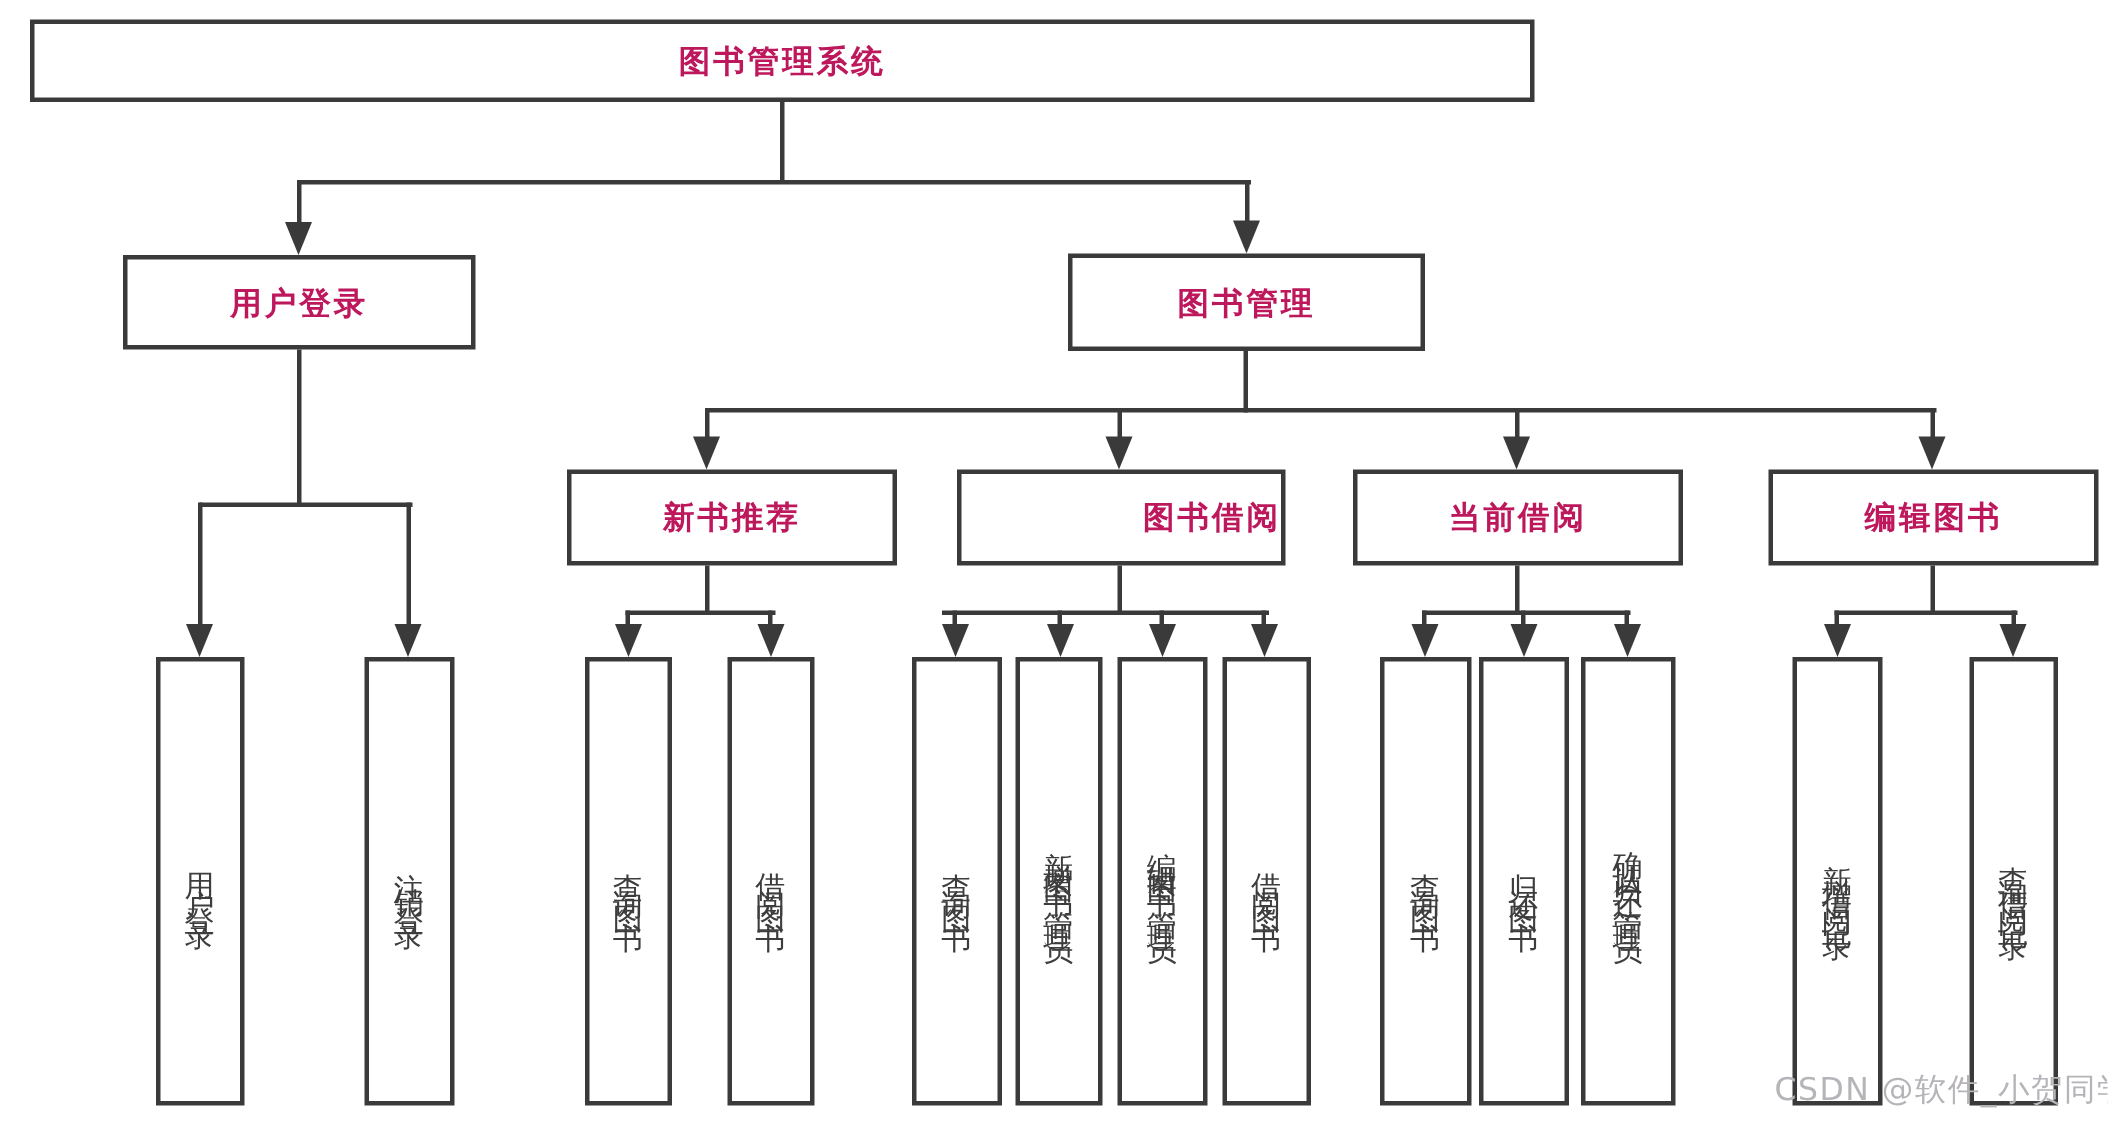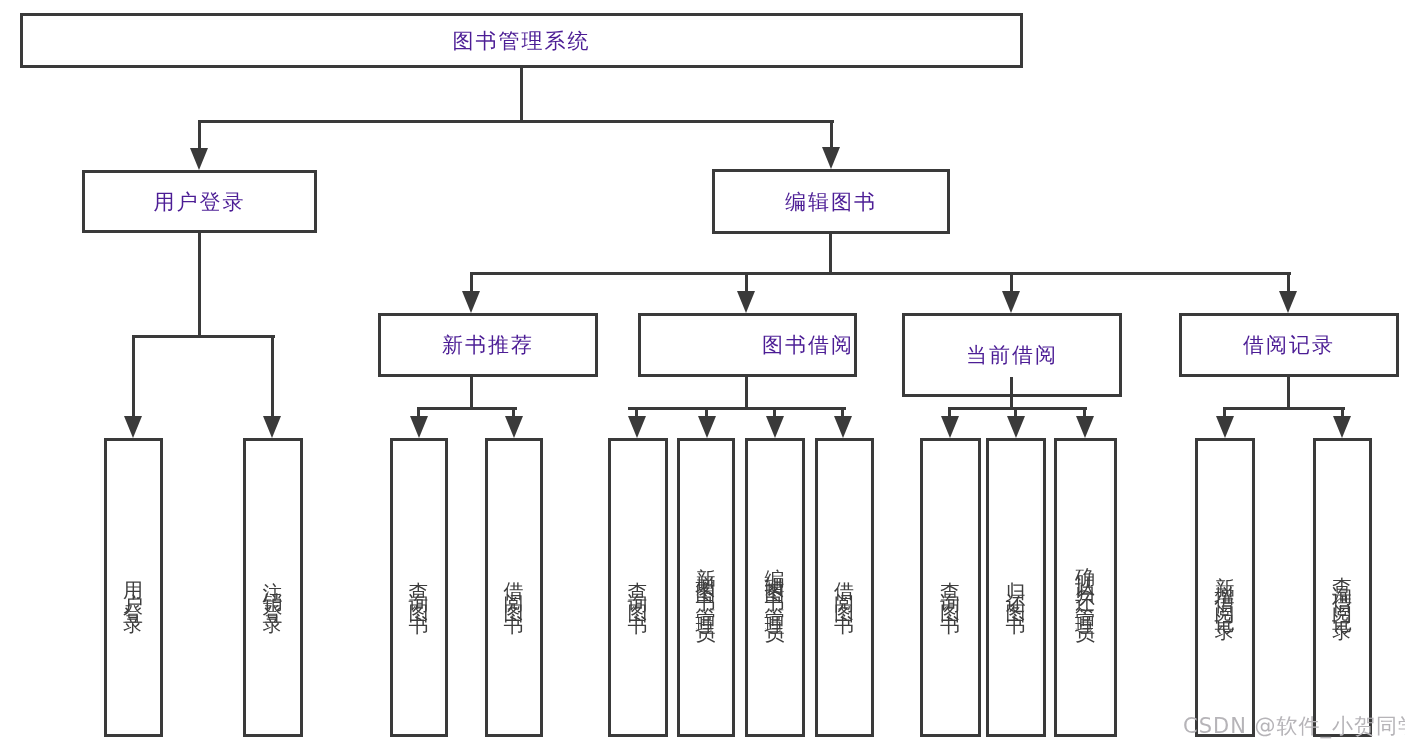--- a/index.html
+++ b/index.html
@@ -6,22 +6,23 @@
   body{
     width:1405px;height:747px;position:relative;overflow:hidden;
     background:#ffffff;
     font-family:"DejaVu Sans","Liberation Sans",sans-serif;
   }
   .canvas{position:absolute;left:0;top:0;width:1405px;height:747px;}
   .box{
     position:absolute;box-sizing:border-box;
     border:3px solid #3a3a3a;background:#ffffff;
     display:flex;align-items:center;justify-content:center;
-    font-size:21px;letter-spacing:2px;color:#4c1d95;
+    font-size:21px;letter-spacing:2px;color:#be185d;
     white-space:nowrap;
+    font-weight:bold;
   }
   .vbox{
     position:absolute;box-sizing:border-box;
     border:3px solid #3a3a3a;background:#ffffff;
     display:flex;align-items:center;justify-content:center;
     writing-mode:vertical-rl;text-orientation:mixed;
     font-size:20px;letter-spacing:11px;color:#3d3d3d;
     line-height:1;
   }
   .vl{position:absolute;width:3px;background:#3a3a3a;}
@@ -44,37 +45,37 @@
 
   <div class="box" style="left:20px;top:13px;width:1003px;height:55px;">
     <span>图书管理系统</span>
   </div>
 
   <div class="box" style="left:82px;top:170px;width:235px;height:63px;">
     <span>用户登录</span>
   </div>
 
   <div class="box" style="left:712px;top:169px;width:238px;height:65px;">
-    <span>编辑图书</span>
+    <span>图书管理</span>
   </div>
 
   <div class="box" style="left:362px;top:313px;width:220px;height:64px;margin-left:16px;">
     <span>新书推荐</span>
   </div>
 
   <div class="box" style="left:638px;top:313px;width:219px;height:64px;justify-content:flex-end;">
     <span>图书借阅</span>
   </div>
 
-  <div class="box" style="left:902px;top:313px;width:220px;height:84px;align-items:center;">
+  <div class="box" style="left:902px;top:313px;width:220px;height:64px;align-items:center;">
     <span>当前借阅</span>
   </div>
 
   <div class="box" style="left:1179px;top:313px;width:220px;height:64px;">
-    <span>借阅记录</span>
+    <span>编辑图书</span>
   </div>
 
   <div class="vbox" style="left:104px;top:438px;width:59px;height:299px;">
     <span>用户登录</span>
   </div>
   <div class="vbox" style="left:243px;top:438px;width:60px;height:299px;">
     <span>注销登录</span>
   </div>
 
   <div class="vbox" style="left:390px;top:438px;width:58px;height:299px;">

